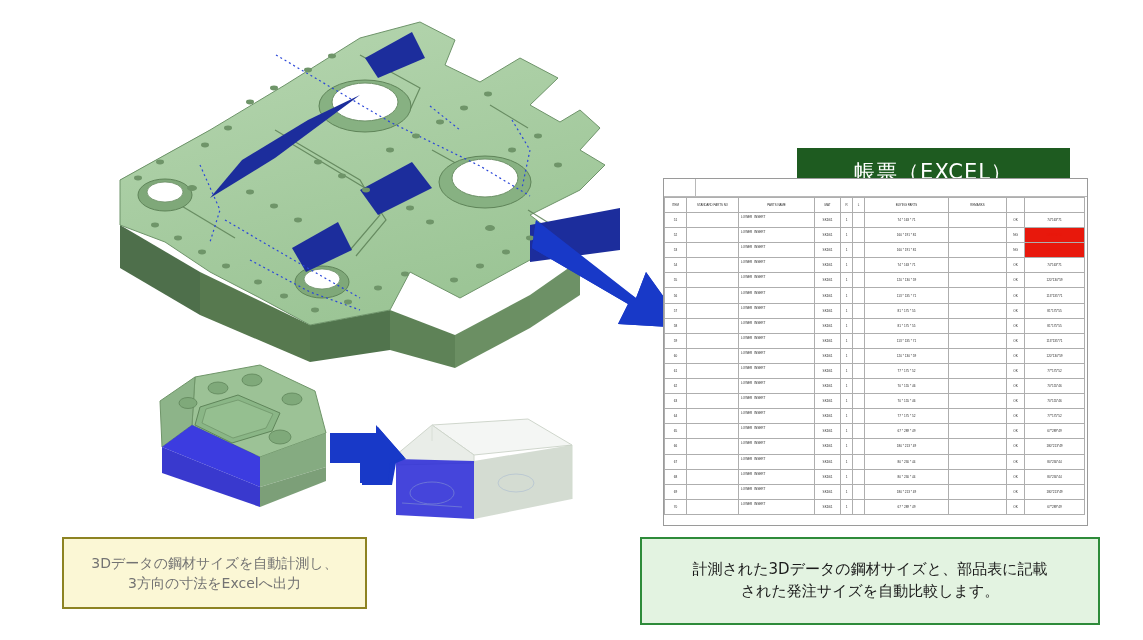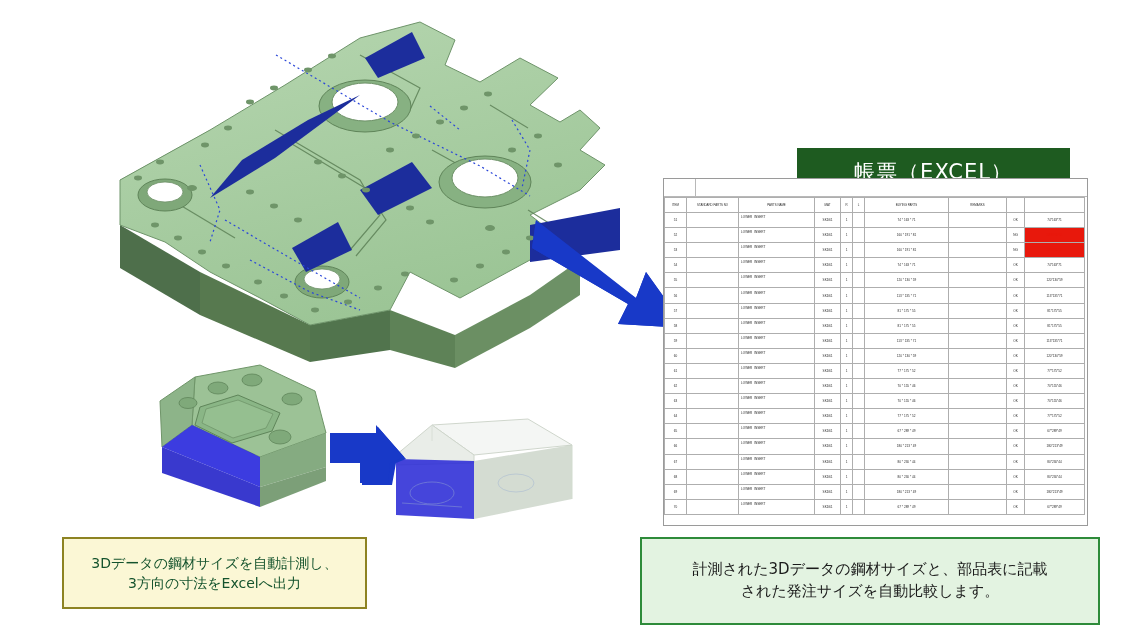--- a/index.html
+++ b/index.html
@@ -71,21 +71,21 @@
 
   
   .cap{
     position:absolute;box-sizing:border-box;
     display:flex;align-items:center;justify-content:center;text-align:center;
     font-family:"DejaVu Sans",sans-serif;
     line-height:1.45;
   }
   .cap-yellow{
     left:62px;top:537px;width:305px;height:72px;
-    background:#fbf7d5;border:2px solid #8d8322;color:#14532d;font-size:14px;
+    background:#fbf7d5;border:2px solid #8d8322;color:#737373;font-size:14px;
   }
   .cap-green{
     left:640px;top:537px;width:460px;height:88px;
     background:#e3f3e1;border:2px solid #2e8b3a;color:#1a1a1a;font-size:15px;
   }
   .cap p{margin:0;padding:0 6px;}
 </style>
 </head>
 <body>
 

